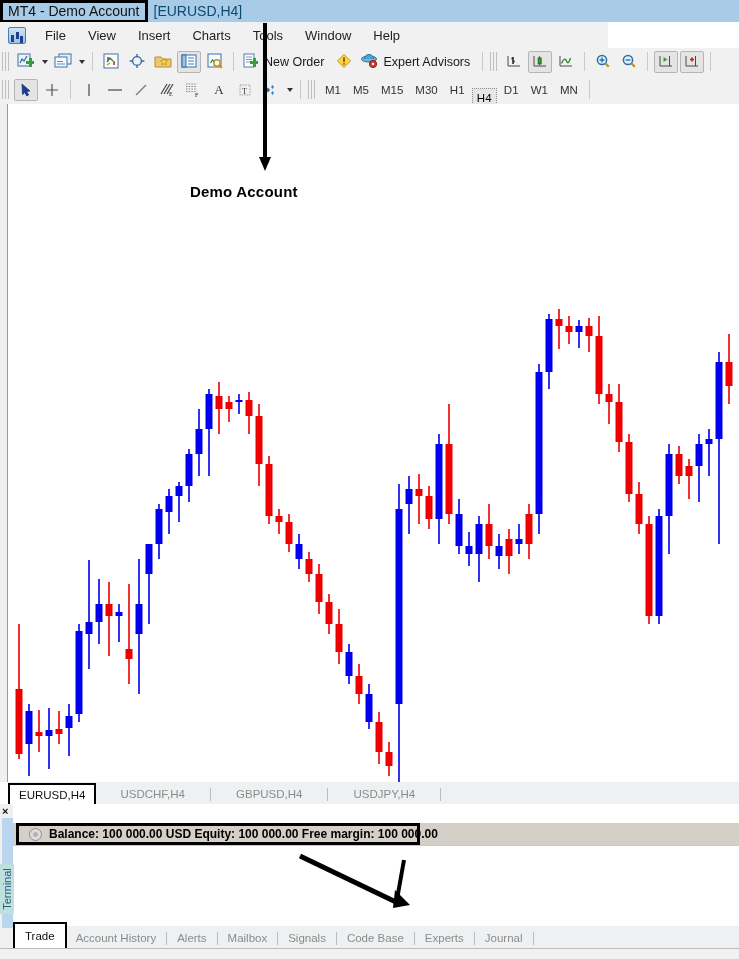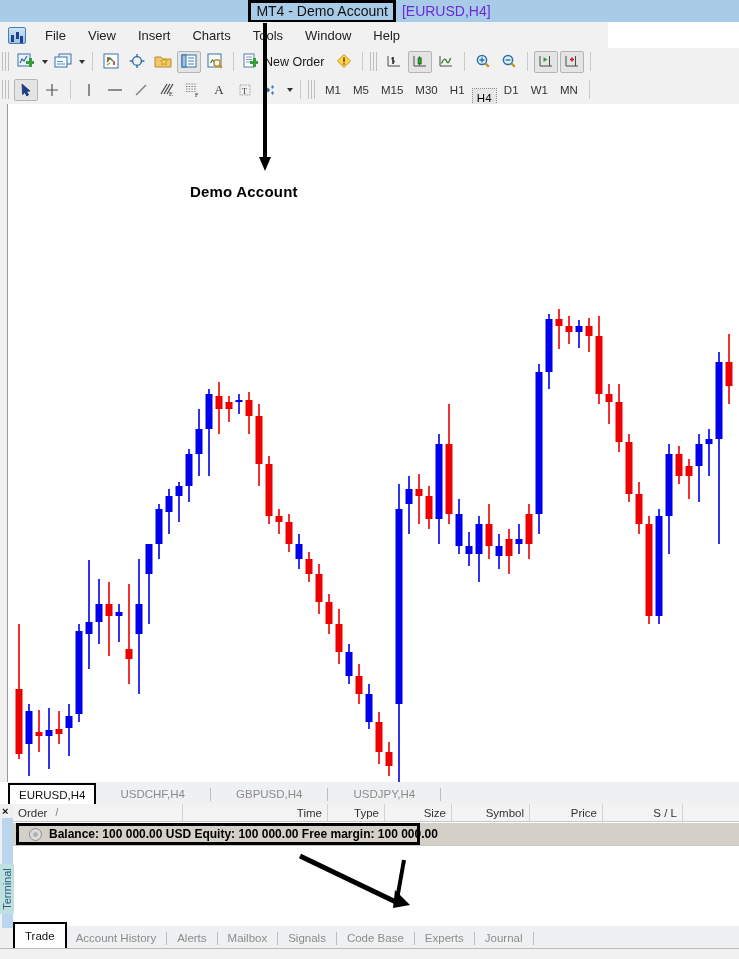--- a/index.html
+++ b/index.html
@@ -10,29 +10,29 @@
     background:#ffffff;
     overflow:hidden;
     position:relative;
   }
   .app{position:relative;width:739px;height:959px;}
 
   
   .titlebar{
     position:absolute;left:0;top:0;width:739px;height:22px;
     background:#a8cbe8;
-    display:flex;align-items:center;justify-content:center;
+    display:flex;align-items:center;justify-content:flex-start;
   }
   .title-wrap{display:flex;align-items:center;gap:6px;}
   .title-hl{
     border:3px solid #000;background:#a8cbe8;
     padding:0px 5px 1px 5px;font-size:14px;color:#111;
     line-height:16px;
   }
-  .title-rest{font-size:14px;color:#6d28d9;}
+  .title-rest{font-size:14px;color:#0c4a6e;}
 
   
   .menubar{
     position:absolute;left:0;top:22px;width:608px;height:26px;
     background:#f1f1f1;border-bottom:1px solid #dcdcdc;
     display:flex;align-items:center;
   }
   .app-logo{
     width:18px;height:17px;margin-left:8px;margin-right:8px;
     background:linear-gradient(#cfe3f5,#9dc2e3);
@@ -302,20 +302,29 @@
     </div>
 
     <div class="tb-btn">
       <svg width="18" height="17" viewBox="0 0 18 17">
           <path d="M9 1.5l6.5 6.5L9 14.5 2.5 8z" fill="#ffd24a" stroke="#c79a14"></path>
           <rect x="8.2" y="4.5" width="1.6" height="4.6" fill="#6a5200"></rect>
           <rect x="8.2" y="10.2" width="1.6" height="1.6" fill="#6a5200"></rect>
         </svg>
     </div>
 
+    <div class="tb-text">
+      <svg width="19" height="17" viewBox="0 0 19 17">
+          <ellipse cx="9" cy="6" rx="7.5" ry="3" fill="#6fb9e0" stroke="#2c6f9b"></ellipse>
+          <path d="M4.5 6c0-2.6 2-4.5 4.5-4.5S13.5 3.4 13.5 6" fill="#4fa3d4" stroke="#2c6f9b"></path>
+          <circle cx="13" cy="11" r="3.6" fill="#d23b2b" stroke="#8e2014"></circle>
+          <circle cx="13" cy="11" r="1.2" fill="#fff"></circle>
+        </svg>
+      <span style="margin-left:4px">Expert Advisors</span>
+    </div>
 
     <div class="sep"></div>
     <div class="grip"></div>
 
     <div class="tb-btn">
       <svg width="18" height="17" viewBox="0 0 18 17">
           <path d="M3 13V3M3 13h12" stroke="#4a4a4a" stroke-width="1"></path>
           <path d="M8 4v7M6.4 5.6h1.6M8 8.4h1.7" stroke="#222" stroke-width="1.5"></path>
         </svg>
     </div>
@@ -623,32 +632,20 @@
 
   <div class="terminal">
     <div class="term-left">
       <div class="term-close">×</div>
       <div class="term-strip"></div>
       <div class="term-vlabel">Terminal</div>
     </div>
 
     <div class="term-body">
 
-      <div class="headrow">
-        <div class="hcell l" style="width:170px">
-          <span>Order</span>
-          <span class="sortmark">/</span>
-        </div>
-        <div class="hcell r" style="width:145px">Time</div>
-        <div class="hcell r" style="width:57px">Type</div>
-        <div class="hcell r" style="width:67px">Size</div>
-        <div class="hcell r" style="width:78px">Symbol</div>
-        <div class="hcell r" style="width:73px">Price</div>
-        <div class="hcell r" style="width:80px">S / L</div>
-      </div>
 
       <div class="balrow-bg"></div>
 
       <div class="balance-wrap">
         <div class="bal-icon"></div>
         <div class="bal-text">Balance: 100 000.00 USD  Equity: 100 000.00  Free margin: 100 000.00</div>
       </div>
 
       <div class="bottomtabs" style="left:0">
         <div class="btab active">Trade</div>

